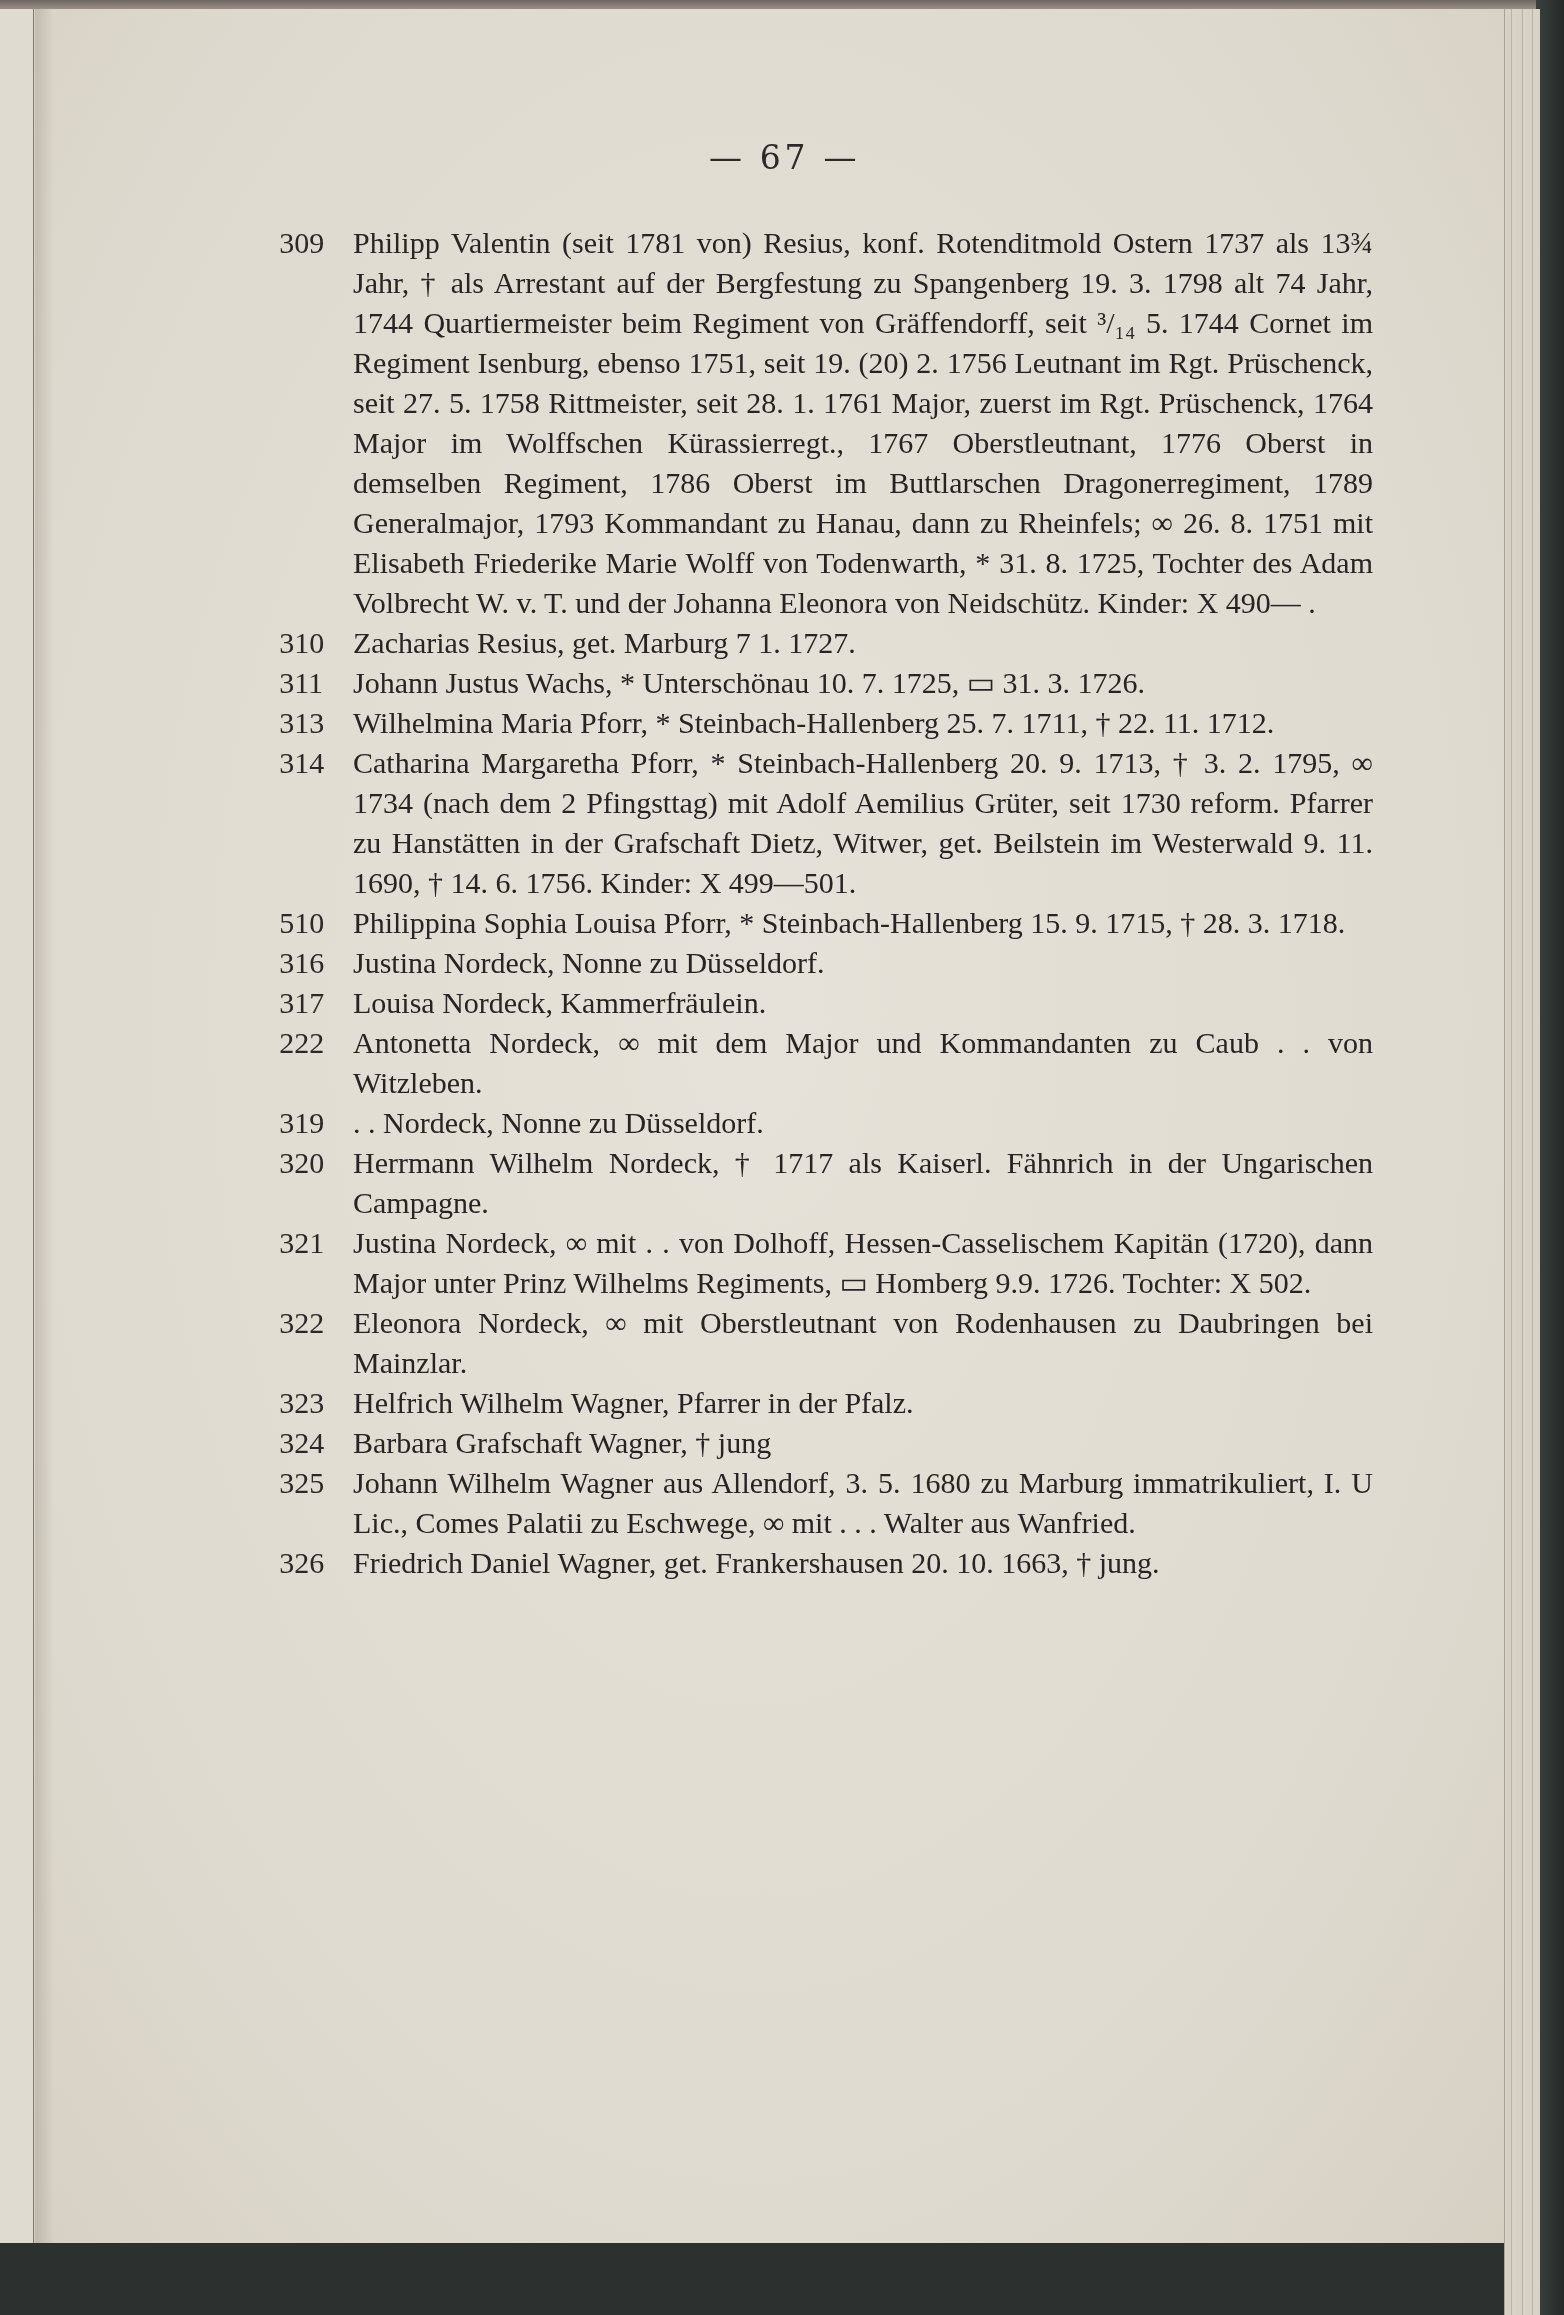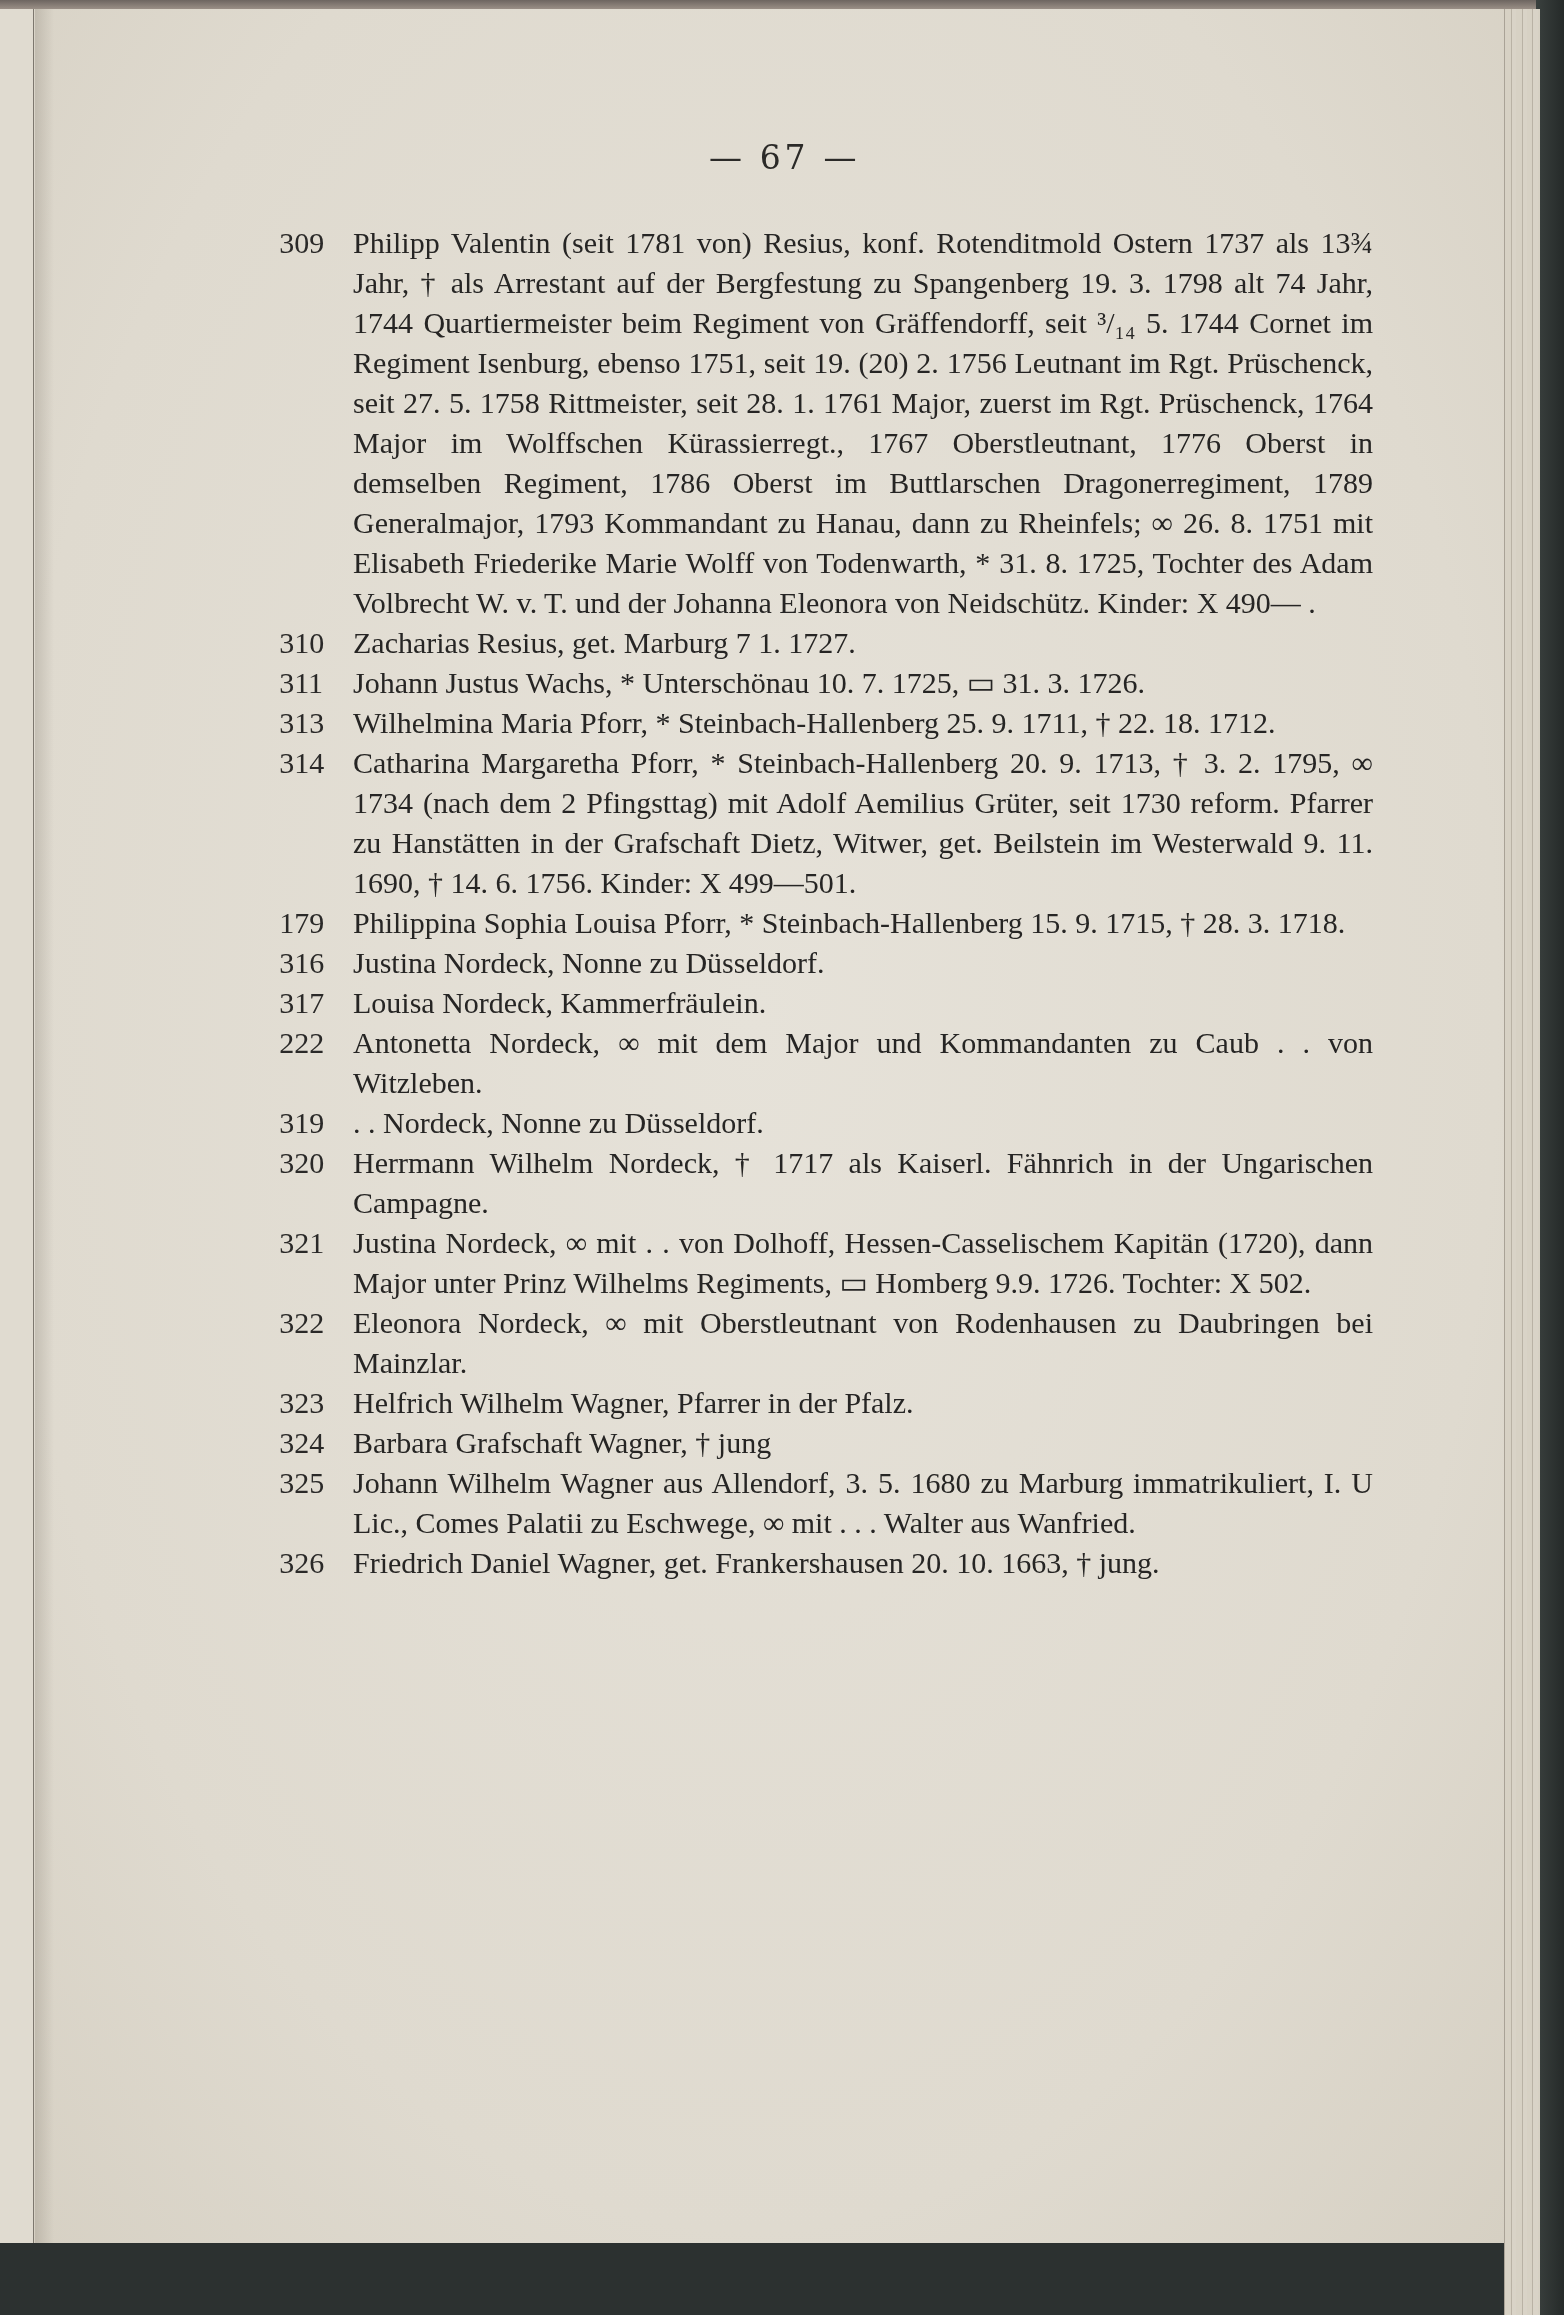--- a/index.html
+++ b/index.html
@@ -71,28 +71,28 @@
     <div class="entry">
       <span class="entry-num">310</span>
       <span class="entry-text">Zacharias Resius, get. Marburg 7 1. 1727.</span>
     </div>
     <div class="entry">
       <span class="entry-num">311</span>
       <span class="entry-text">Johann Justus Wachs, * Unterschönau 10. 7. 1725, ▭ 31. 3. 1726.</span>
     </div>
     <div class="entry">
       <span class="entry-num">313</span>
-      <span class="entry-text">Wilhelmina Maria Pforr, * Steinbach-Hallenberg 25. 9. 1711, † 22. 18. 1712.</span>
+      <span class="entry-text">Wilhelmina Maria Pforr, * Steinbach-Hallenberg 25. 7. 1711, † 22. 11. 1712.</span>
     </div>
     <div class="entry">
       <span class="entry-num">314</span>
       <span class="entry-text">Catharina Margaretha Pforr, * Steinbach-Hallenberg 20. 9. 1713, † 3. 2. 1795, ∞ 1734 (nach dem 2 Pfingsttag) mit Adolf Aemilius Grüter, seit 1730 reform. Pfarrer zu Hanstätten in der Grafschaft Dietz, Witwer, get. Beilstein im Westerwald 9. 11. 1690, † 14. 6. 1756. Kinder: X 499—501.</span>
     </div>
     <div class="entry">
-      <span class="entry-num">179</span>
+      <span class="entry-num">510</span>
       <span class="entry-text">Philippina Sophia Louisa Pforr, * Steinbach-Hallenberg 15. 9. 1715, † 28. 3. 1718.</span>
     </div>
     <div class="entry">
       <span class="entry-num">316</span>
       <span class="entry-text">Justina Nordeck, Nonne zu Düsseldorf.</span>
     </div>
     <div class="entry">
       <span class="entry-num">317</span>
       <span class="entry-text">Louisa Nordeck, Kammerfräulein.</span>
     </div>

